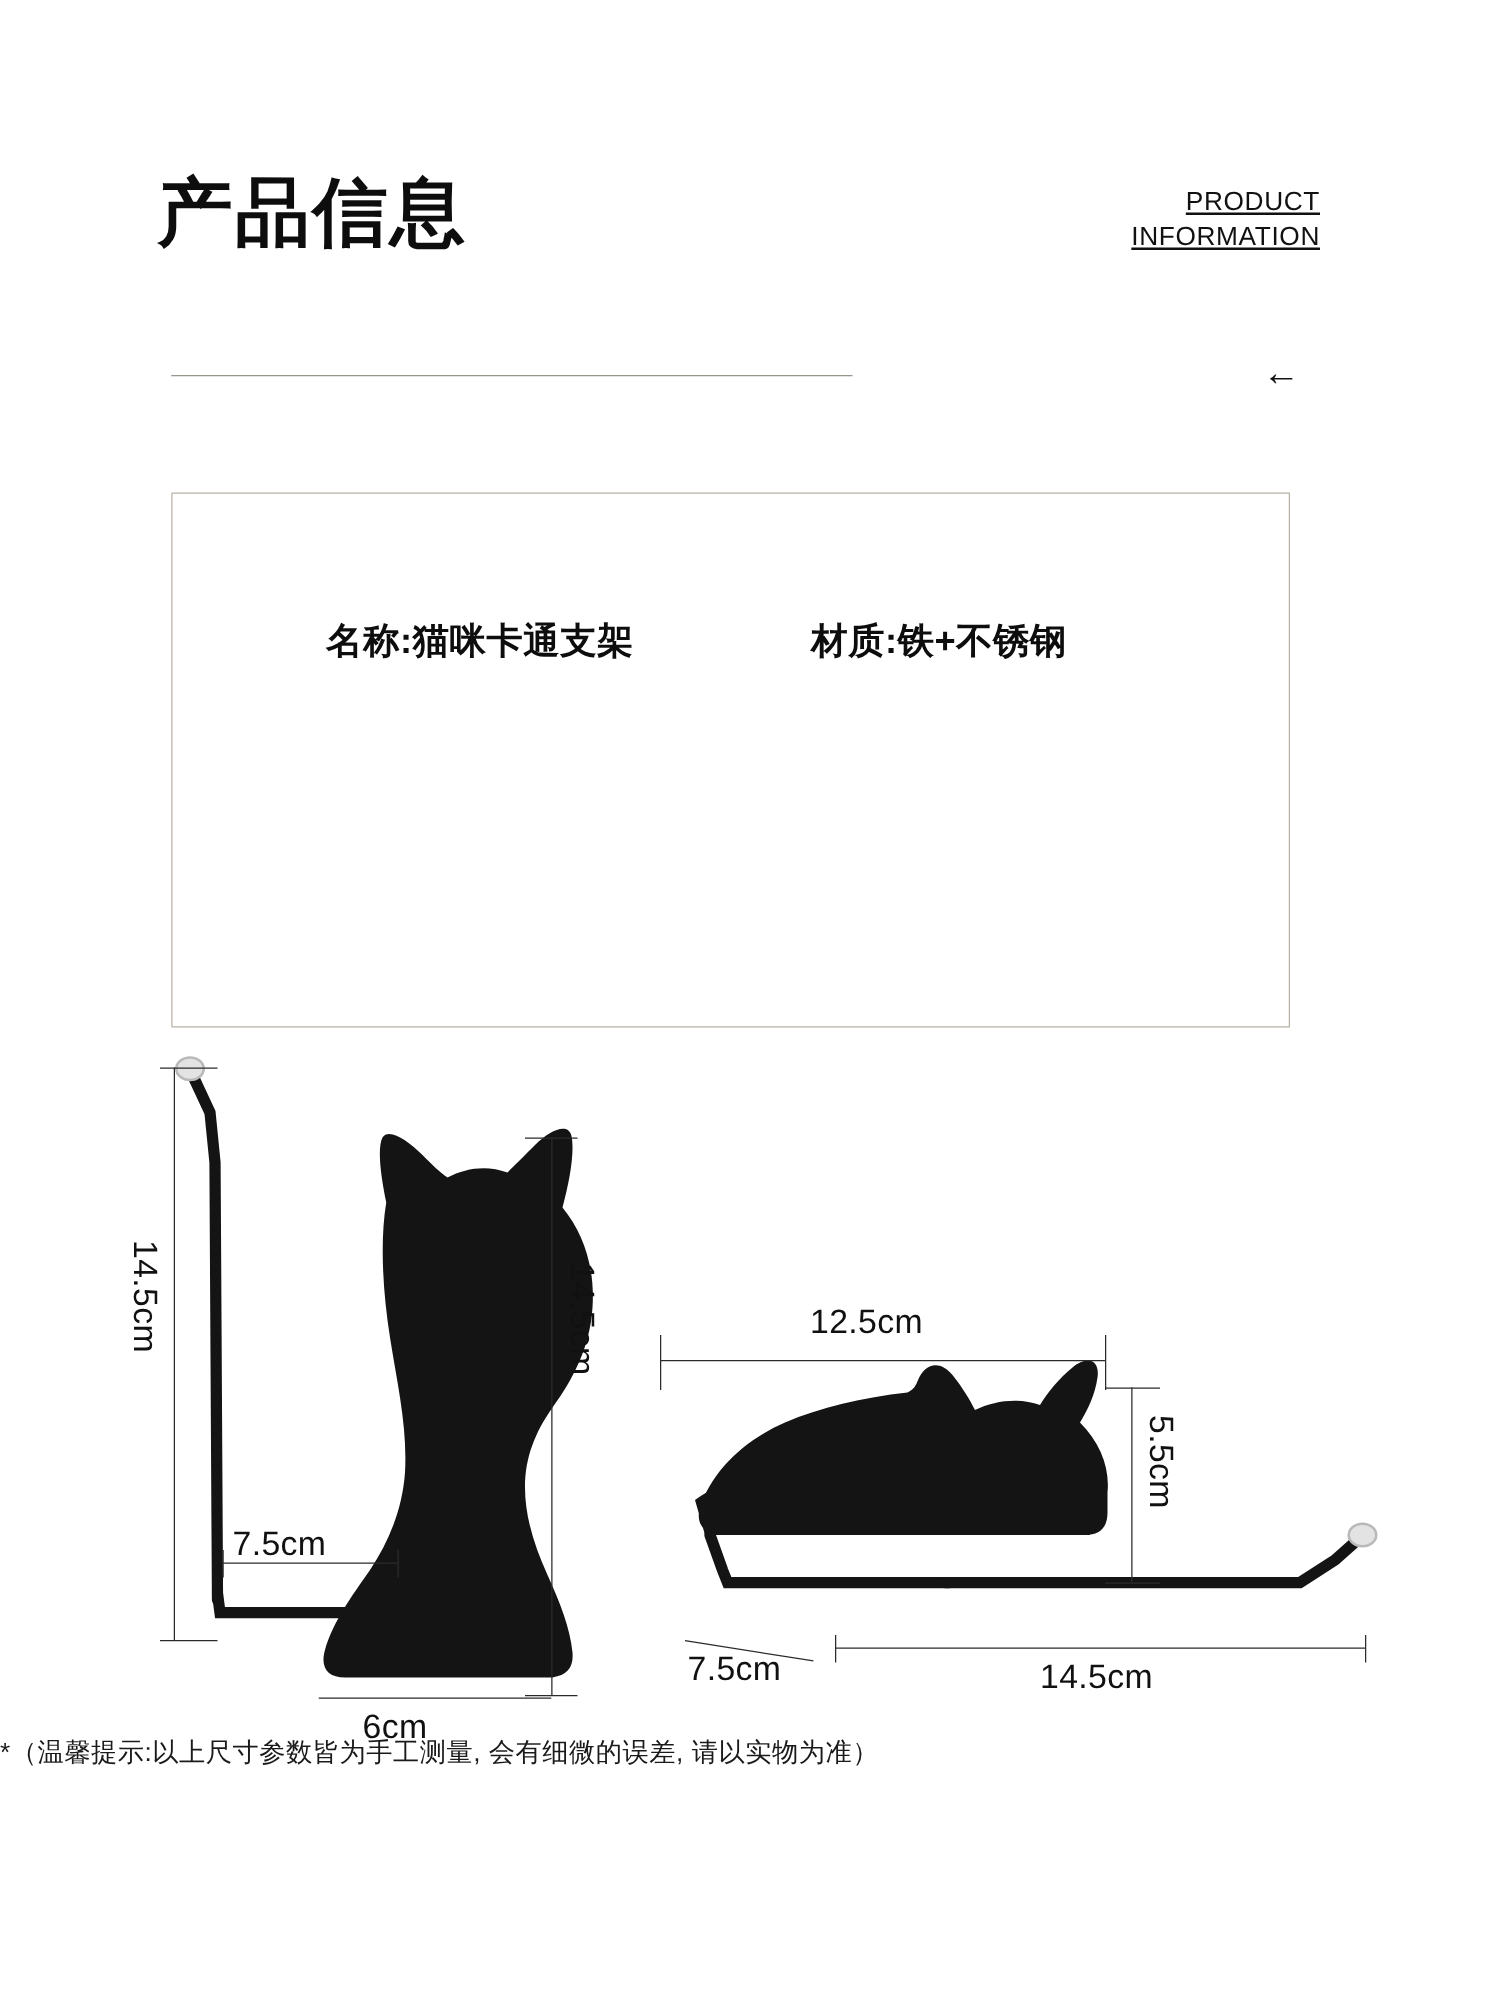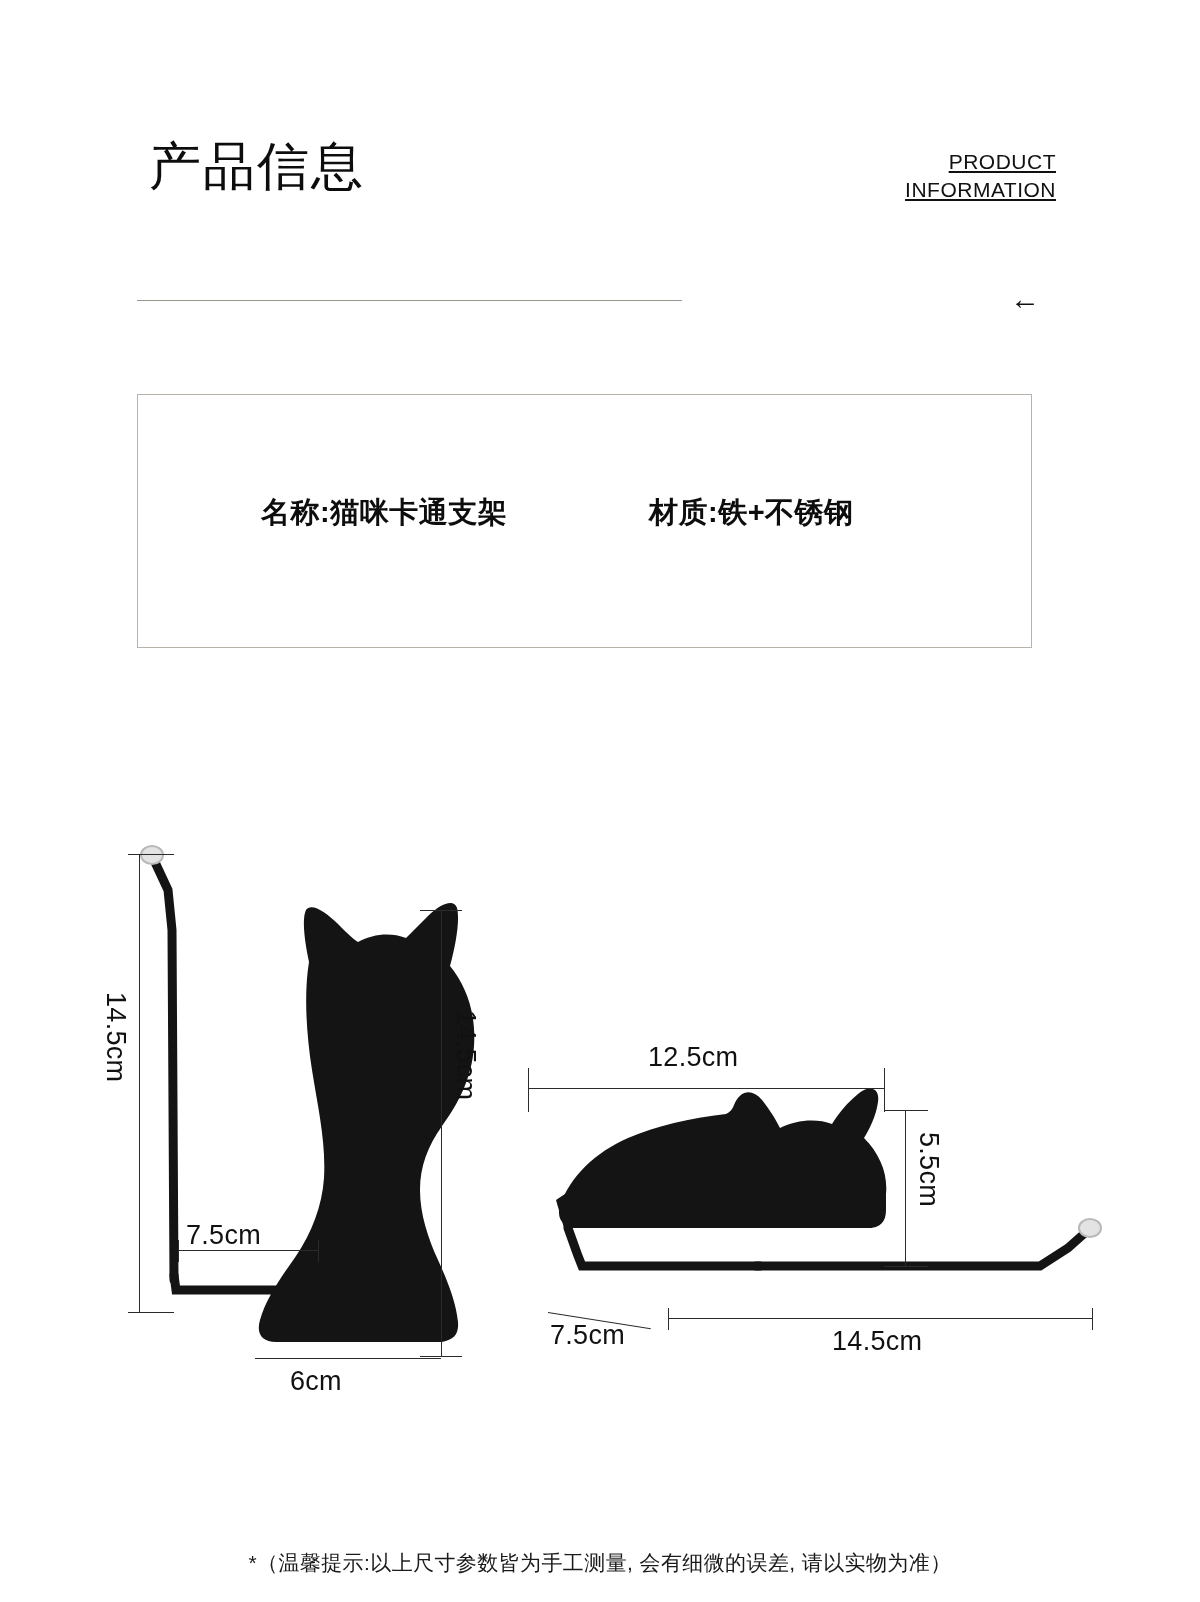--- a/index.html
+++ b/index.html
@@ -19,24 +19,24 @@
   
   .header {
     position: absolute;
     left: 0;
     top: 0;
     width: 1200px;
     height: 300px;
   }
   .title-cn {
     position: absolute;
-    left: 149px;
+    left: 126px;
     top: 140px;
-    font-size: 52px;
-    font-weight: 400;
+    font-size: 60px;
+    font-weight: 700;
     letter-spacing: 2px;
     color: #0d0d0d;
     line-height: 1;
     white-space: nowrap;
   }
   .title-en {
     position: absolute;
     right: 144px;
     top: 148px;
     text-align: right;
@@ -67,21 +67,21 @@
     line-height: 28px;
     color: #111111;
   }
 
   
   .info-box {
     position: absolute;
     left: 137px;
     top: 394px;
     width: 895px;
-    height: 254px;
+    height: 428px;
     border: 1px solid #b9b2a6;
     box-sizing: border-box;
   }
   .info-grid {
     position: absolute;
     left: 123px;
     top: 98px;
     width: 700px;
   }
   .info-row {
@@ -126,23 +126,23 @@
   .tickline-h {
     position: absolute;
     height: 1px;
     background: #2b2b2b;
   }
 
   
   .footnote {
     position: absolute;
     left: 0;
-    top: 1549px;
-    width: 1200px;
-    text-align: center;
+    top: 1388px;
+    width: 1200px;
+    text-align: left;
     font-size: 21px;
     color: #1a1a1a;
     letter-spacing: 0.4px;
   }
 
   svg { display: block; }
 </style>
 </head>
 <body>
 

